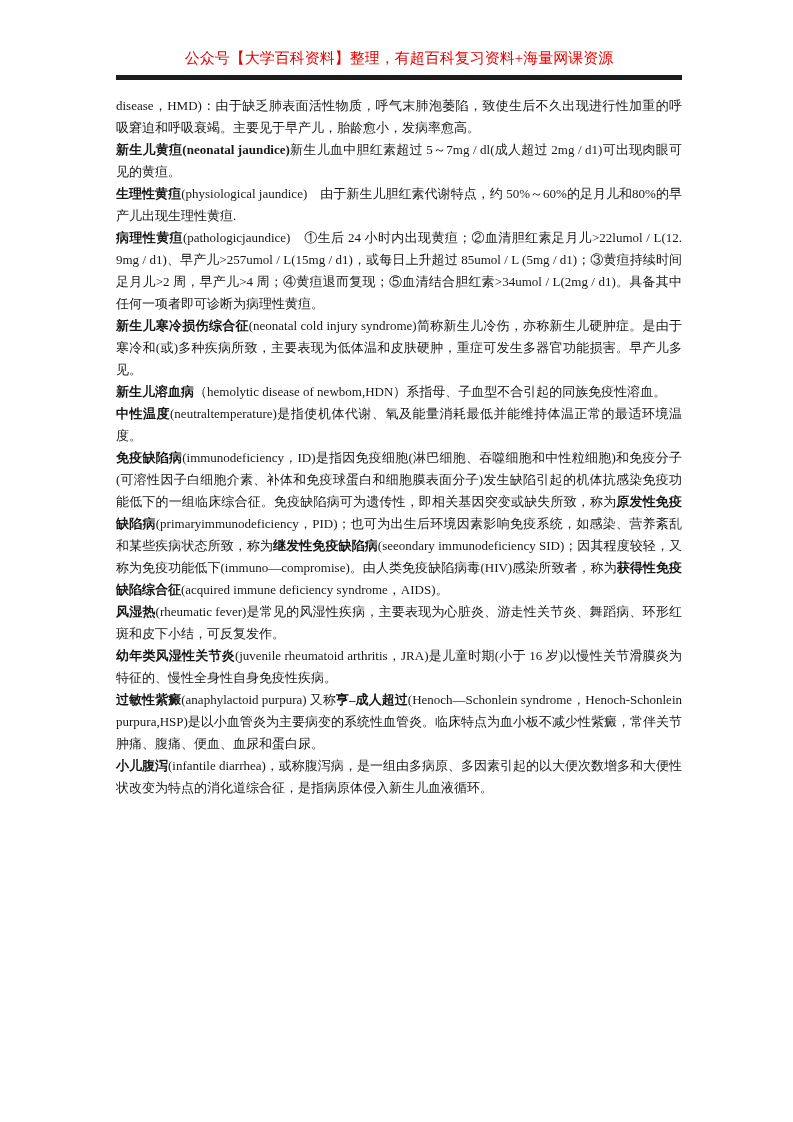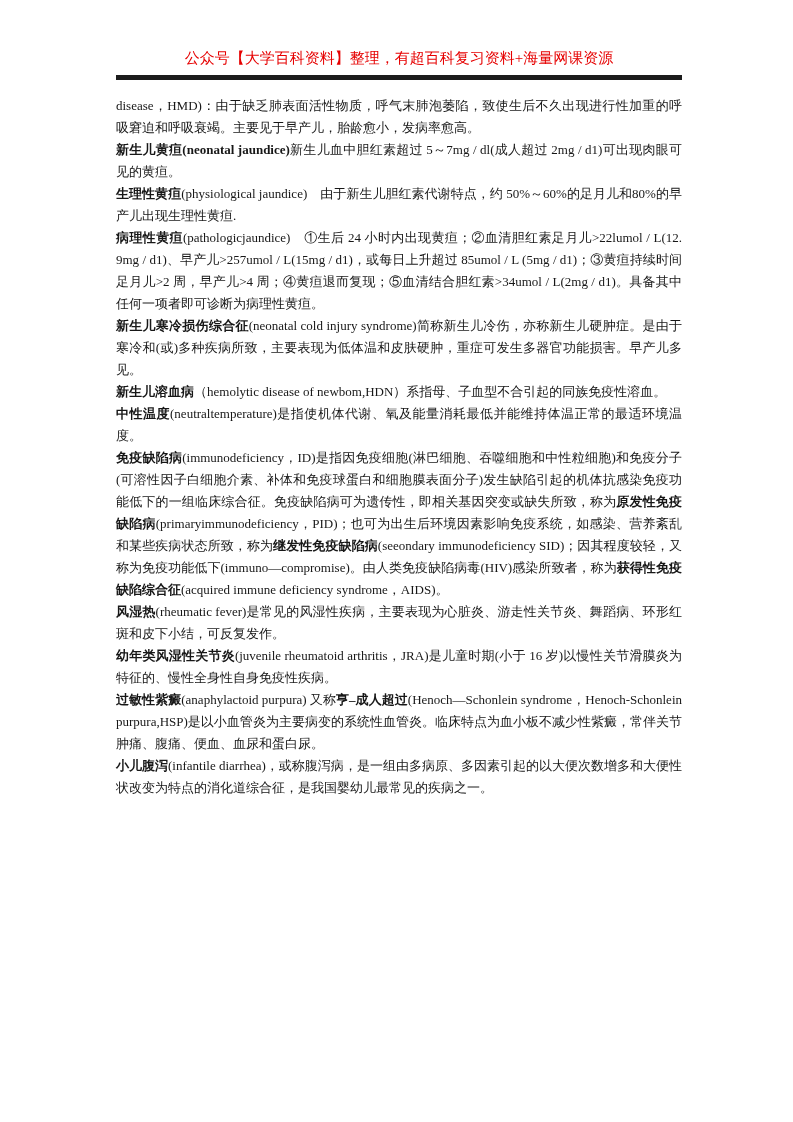--- a/index.html
+++ b/index.html
@@ -58,16 +58,16 @@
         <p class="para"><span class="run bold">新生儿黄疸(neonatal jaundice)</span><span class="run">新生儿血中胆红素超过 5～7mg / dl(成人超过 2mg / d1)可出现肉眼可见的黄疸。</span></p>
         <p class="para"><span class="run bold">生理性黄疸</span><span class="run">(physiological jaundice)　由于新生儿胆红素代谢特点，约 50%～60%的足月儿和80%的早产儿出现生理性黄疸.</span></p>
         <p class="para"><span class="run bold">病理性黄疸</span><span class="run">(pathologicjaundice)　①生后 24 小时内出现黄疸；②血清胆红素足月儿&gt;22lumol / L(12. 9mg / d1)、早产儿&gt;257umol / L(15mg / d1)，或每日上升超过 85umol / L (5mg / d1)；③黄疸持续时间足月儿&gt;2 周，早产儿&gt;4 周；④黄疸退而复现；⑤血清结合胆红素&gt;34umol / L(2mg / d1)。具备其中任何一项者即可诊断为病理性黄疸。</span></p>
         <p class="para"><span class="run bold">新生儿寒冷损伤综合征</span><span class="run">(neonatal cold injury syndrome)简称新生儿冷伤，亦称新生儿硬肿症。是由于寒冷和(或)多种疾病所致，主要表现为低体温和皮肤硬肿，重症可发生多器官功能损害。早产儿多见。</span></p>
         <p class="para"><span class="run bold">新生儿溶血病</span><span class="run">（hemolytic disease of newbom,HDN）系指母、子血型不合引起的同族免疫性溶血。</span></p>
         <p class="para"><span class="run bold">中性温度</span><span class="run">(neutraltemperature)是指使机体代谢、氧及能量消耗最低并能维持体温正常的最适环境温度。</span></p>
         <p class="para"><span class="run bold">免疫缺陷病</span><span class="run">(immunodeficiency，ID)是指因免疫细胞(淋巴细胞、吞噬细胞和中性粒细胞)和免疫分子(可溶性因子白细胞介素、补体和免疫球蛋白和细胞膜表面分子)发生缺陷引起的机体抗感染免疫功能低下的一组临床综合征。免疫缺陷病可为遗传性，即相关基因突变或缺失所致，称为</span><span class="run bold">原发性免疫缺陷病</span><span class="run">(primaryimmunodeficiency，PID)；也可为出生后环境因素影响免疫系统，如感染、营养紊乱和某些疾病状态所致，称为</span><span class="run bold">继发性免疫缺陷病</span><span class="run">(seeondary immunodeficiency SID)；因其程度较轻，又称为免疫功能低下(immuno—compromise)。由人类免疫缺陷病毒(HIV)感染所致者，称为</span><span class="run bold">获得性免疫缺陷综合征</span><span class="run">(acquired immune deficiency syndrome，AIDS)。</span></p>
         <p class="para"><span class="run bold">风湿热</span><span class="run">(rheumatic fever)是常见的风湿性疾病，主要表现为心脏炎、游走性关节炎、舞蹈病、环形红斑和皮下小结，可反复发作。</span></p>
         <p class="para"><span class="run bold">幼年类风湿性关节炎</span><span class="run">(juvenile rheumatoid arthritis，JRA)是儿童时期(小于 16 岁)以慢性关节滑膜炎为特征的、慢性全身性自身免疫性疾病。</span></p>
         <p class="para"><span class="run bold">过敏性紫癜</span><span class="run">(anaphylactoid purpura) 又称</span><span class="run bold">亨–成人超过</span><span class="run">(Henoch—Schonlein syndrome，Henoch-Schonlein purpura,HSP)是以小血管炎为主要病变的系统性血管炎。临床特点为血小板不减少性紫癜，常伴关节肿痛、腹痛、便血、血尿和蛋白尿。</span></p>
-        <p class="para"><span class="run bold">小儿腹泻</span><span class="run">(infantile diarrhea)，或称腹泻病，是一组由多病原、多因素引起的以大便次数增多和大便性状改变为特点的消化道综合征，是我国婴幼儿最常见的疾病之一。</span></p>
+        <p class="para"><span class="run bold">小儿腹泻</span><span class="run">(infantile diarrhea)，或称腹泻病，是一组由多病原、多因素引起的以大便次数增多和大便性状改变为特点的消化道综合征，是指病原体侵入新生儿血液循环。</span></p>
       </div>
   </div>
 </div>
 
 </body></html>

